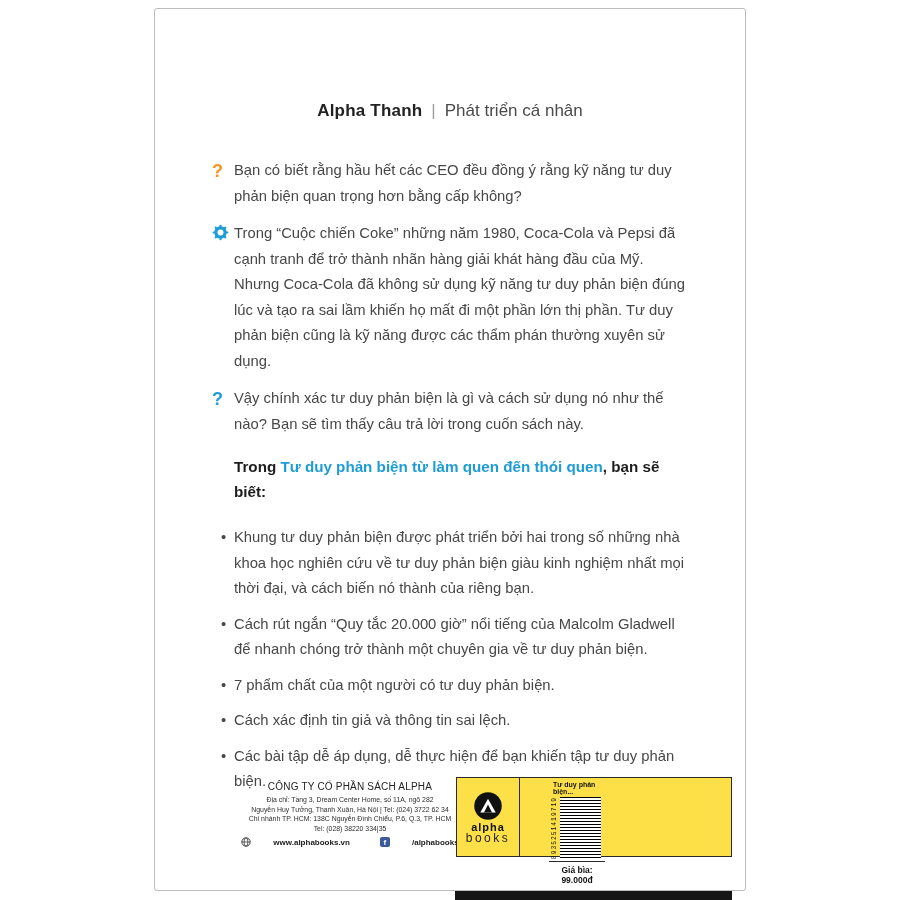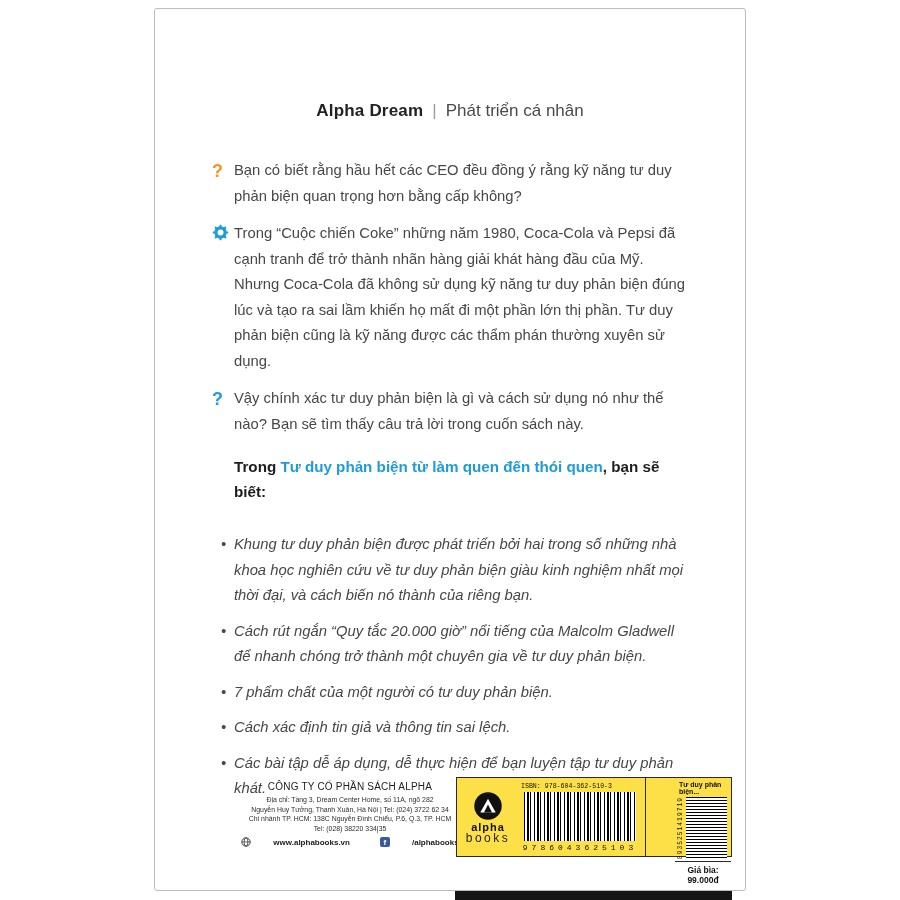--- a/index.html
+++ b/index.html
@@ -22,21 +22,21 @@
   .intro-row { display:flex; margin-left:-22px; margin-bottom:12px; }
   .icon-cell { flex:0 0 22px; padding-top:3px; }
   .intro-text { flex:1; font-size:14.8px; line-height:25.5px; }
   .q-glyph { font-size:18px; font-weight:bold; line-height:20px; }
   .q-orange { color:#F7941E; }
   .q-blue { color:#1E9CD7; }
 
   .lead { margin-top:17px; font-size:15.2px; font-weight:bold; color:#1d1d1d; line-height:25px; }
   .lead .hl-title { color:#1E9CD7; }
 
-  .bullets { list-style:none; margin-top:28px;font-style:italic; }
+  .bullets { list-style:none; margin-top:21px; }
   .bullets li { position:relative; font-size:14.8px; line-height:25.5px; margin-bottom:10px; }
   .bullets li::before { content:"•"; position:absolute; left:-13px; top:0; color:#474747; }
 
   
   .pub { position:absolute; left:84px; top:772px; width:222px; text-align:center; color:#222; }
   .pub-name { font-size:10px; font-weight:normal; letter-spacing:.2px; margin-bottom:3px; }
   .pub-line { font-size:6.9px; line-height:9.6px; color:#2d2d2d; }
   .pub-social { margin-top:4px; display:flex; justify-content:center; align-items:center; gap:22px; font-size:8px; font-weight:bold; color:#1b1b1b; }
   .globe { width:10px; height:10px; }
   .fb-badge { display:inline-flex; align-items:center; justify-content:center; width:10px; height:10px; background:#3b5998; color:#fff; font-size:8px; font-weight:bold; border-radius:2px; margin-left:8px; }
@@ -63,21 +63,21 @@
   .price-row { border-top:1.5px solid #2a2a2a; font-size:8.5px; font-weight:bold; color:#111; text-align:center; padding:3px 2px; }
 
   .dark-strip { position:absolute; left:455px; top:891px; width:277px; height:9px; background:#161616; }
 </style>
 </head>
 <body>
 
 <div class="book">
 
   <div class="header">
-    <span class="brand">Alpha Dream</span><span class="sep">|</span><span class="cat">Phát triển cá nhân</span>
+    <span class="brand">Alpha Thanh</span><span class="sep">|</span><span class="cat">Phát triển cá nhân</span>
   </div>
 
   <div class="content">
 
     <div class="intro-row">
       <div class="icon-cell">
         <span class="q-glyph q-orange">?</span>
       </div>
       <div class="intro-text">Bạn có biết rằng hầu hết các CEO đều đồng ý rằng kỹ năng tư duy phản biện quan trọng hơn bằng cấp không?</div>
     </div>
@@ -110,21 +110,21 @@
 
     <div class="lead">
       <span>Trong </span><span class="hl-title">Tư duy phản biện từ làm quen đến thói quen</span><span>, bạn sẽ biết:</span>
     </div>
 
     <ul class="bullets">
       <li>Khung tư duy phản biện được phát triển bởi hai trong số những nhà khoa học nghiên cứu về tư duy phản biện giàu kinh nghiệm nhất mọi thời đại, và cách biến nó thành của riêng bạn.</li>
       <li>Cách rút ngắn “Quy tắc 20.000 giờ” nổi tiếng của Malcolm Gladwell để nhanh chóng trở thành một chuyên gia về tư duy phản biện.</li>
       <li>7 phẩm chất của một người có tư duy phản biện.</li>
       <li>Cách xác định tin giả và thông tin sai lệch.</li>
-      <li>Các bài tập dễ áp dụng, dễ thực hiện để bạn luyện tập tư duy phản khát.</li>
+      <li>Các bài tập dễ áp dụng, dễ thực hiện để bạn khiến tập tư duy phản biện.</li>
     </ul>
   </div>
 
   <div class="pub">
     <div class="pub-name">CÔNG TY CỔ PHẦN SÁCH ALPHA</div>
     <div class="pub-line">Địa chỉ: Tầng 3, Dream Center Home, số 11A, ngõ 282</div>
     <div class="pub-line">Nguyễn Huy Tưởng, Thanh Xuân, Hà Nội | Tel: (024) 3722 62 34</div>
     <div class="pub-line">Chi nhánh TP. HCM: 138C Nguyễn Đình Chiểu, P.6, Q.3, TP. HCM</div>
     <div class="pub-line">Tel: (028) 38220 334|35</div>
     <div class="pub-social">
@@ -143,25 +143,20 @@
     <div class="bbox-logo">
       <svg class="logo-mark" viewBox="0 0 24 24" aria-hidden="true">
         <circle cx="12" cy="12" r="11" fill="#111"></circle>
         <polygon points="12,6.2 18.2,17.2 5.8,17.2" fill="#fff"></polygon>
         <polygon points="12,10.8 15.2,17.2 8.8,17.2" fill="#111"></polygon>
       </svg>
       <span class="logo-alpha">alpha</span>
       <span class="logo-books">books</span>
     </div>
 
-    <div class="bbox-mid">
-      <div class="isbn">ISBN: 978-604-362-510-3</div>
-      <div class="stripes-h"></div>
-      <div class="ean">9786043625103</div>
-    </div>
 
     <div class="bbox-right">
       <div class="short-title">Tư duy phản biện...</div>
       <div class="vbar-area">
         <span class="side-code">8935251419719</span>
         <div class="stripes-v"></div>
       </div>
       <div class="price-row">
         <span>Giá bìa:</span>
         <span>99.000đ</span>

